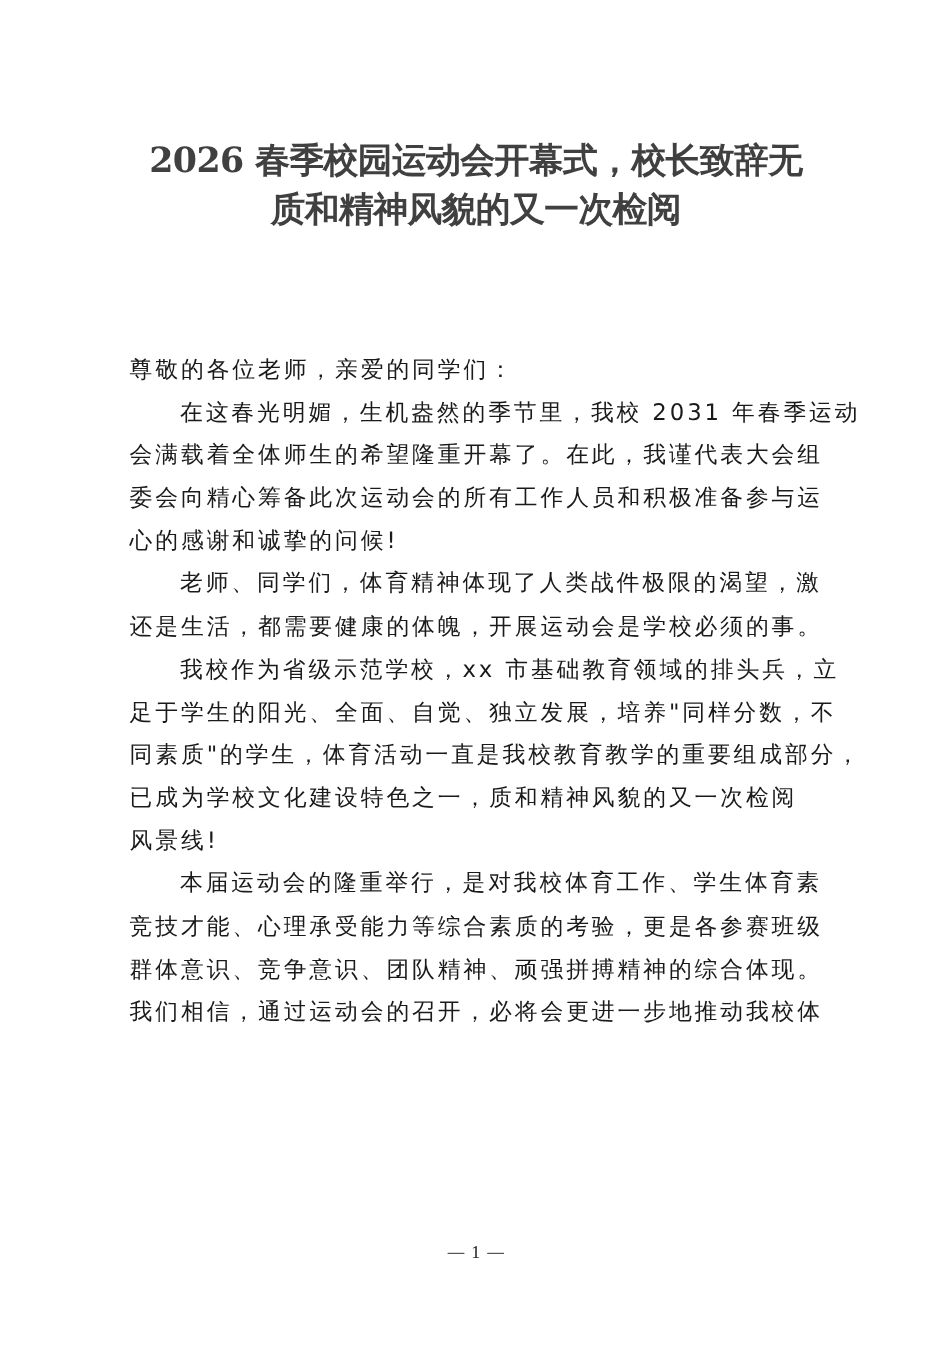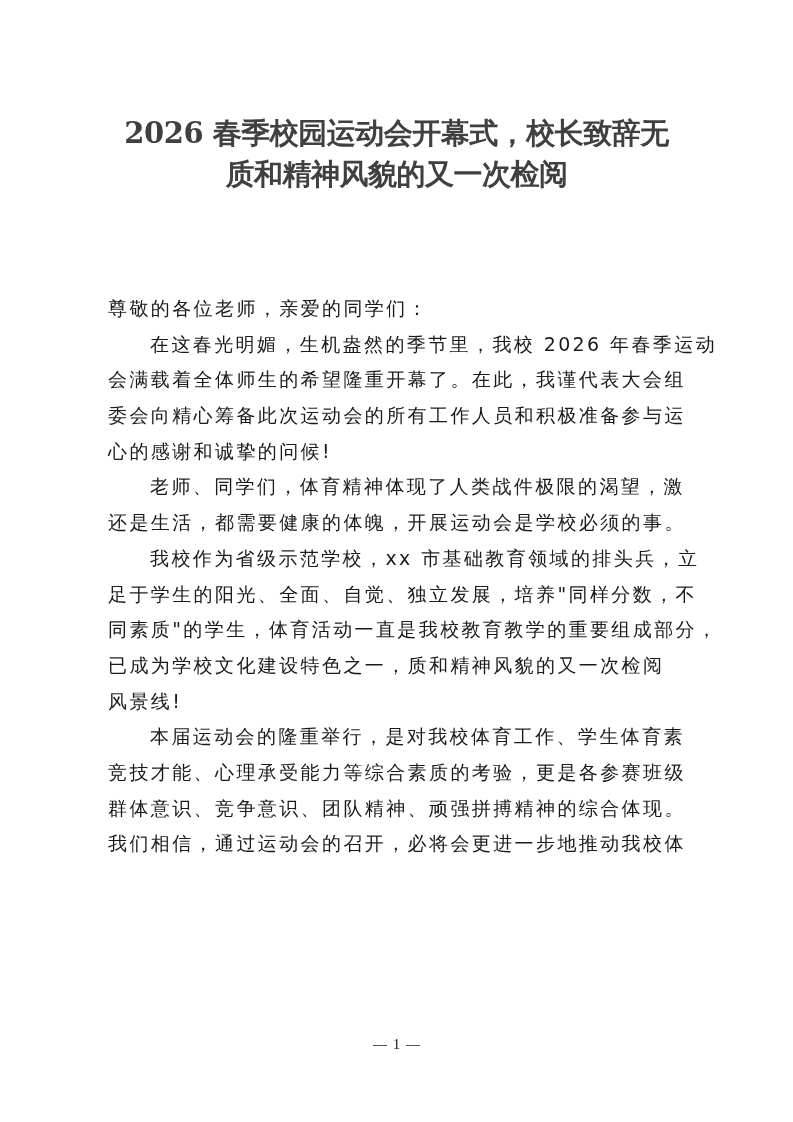--- a/index.html
+++ b/index.html
@@ -82,21 +82,21 @@
 
 <div class="page">
 
   <h1 class="title">
     <span class="line">2026 春季校园运动会开幕式，校长致辞无</span>
     <span class="line">质和精神风貌的又一次检阅</span>
   </h1>
 
   <div class="body-text">
     <span class="line">尊敬的各位老师，亲爱的同学们：</span>
-    <span class="line indent">在这春光明媚，生机盎然的季节里，我校 2026 年春季运动</span>
+    <span class="line indent">在这春光明媚，生机盎然的季节里，我校 2031 年春季运动</span>
     <span class="line">会满载着全体师生的希望隆重开幕了。在此，我谨代表大会组</span>
     <span class="line">委会向精心筹备此次运动会的所有工作人员和积极准备参与运</span>
     <span class="line">心的感谢和诚挚的问候!</span>
     <span class="line indent">老师、同学们，体育精神体现了人类战件极限的渴望，激</span>
     <span class="line">还是生活，都需要健康的体魄，开展运动会是学校必须的事。</span>
     <span class="line indent">我校作为省级示范学校，xx 市基础教育领域的排头兵，立</span>
     <span class="line">足于学生的阳光、全面、自觉、独立发展，培养"同样分数，不</span>
     <span class="line">同素质"的学生，体育活动一直是我校教育教学的重要组成部分，</span>
     <span class="line">已成为学校文化建设特色之一，质和精神风貌的又一次检阅</span>
     <span class="line">风景线!</span>

